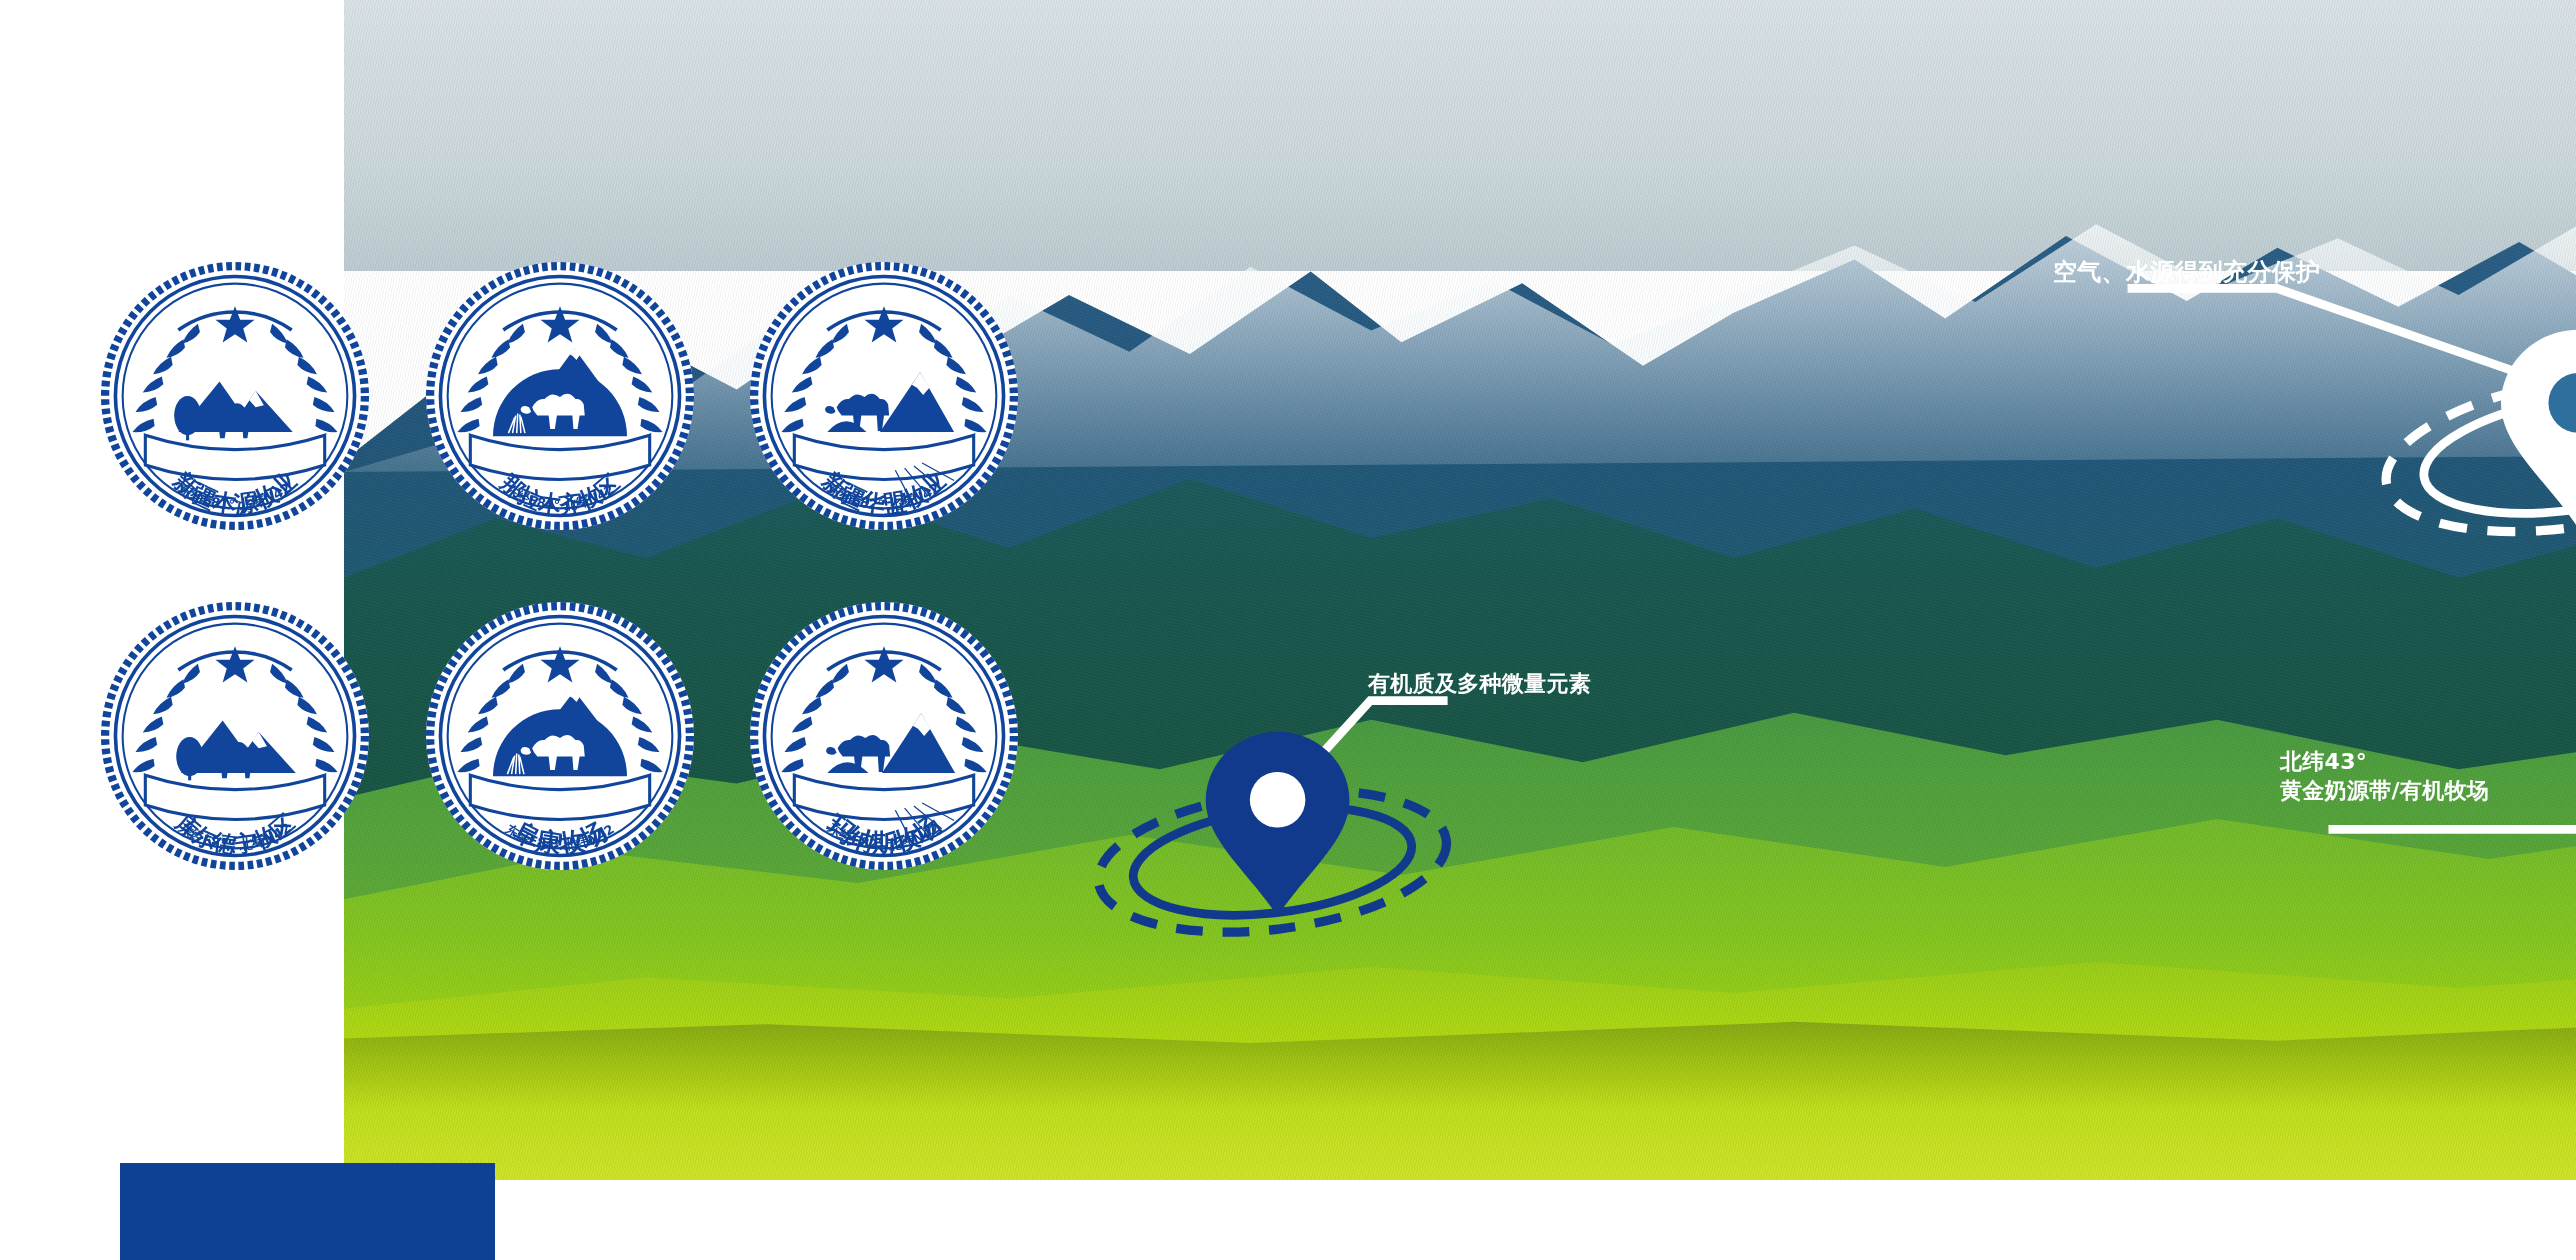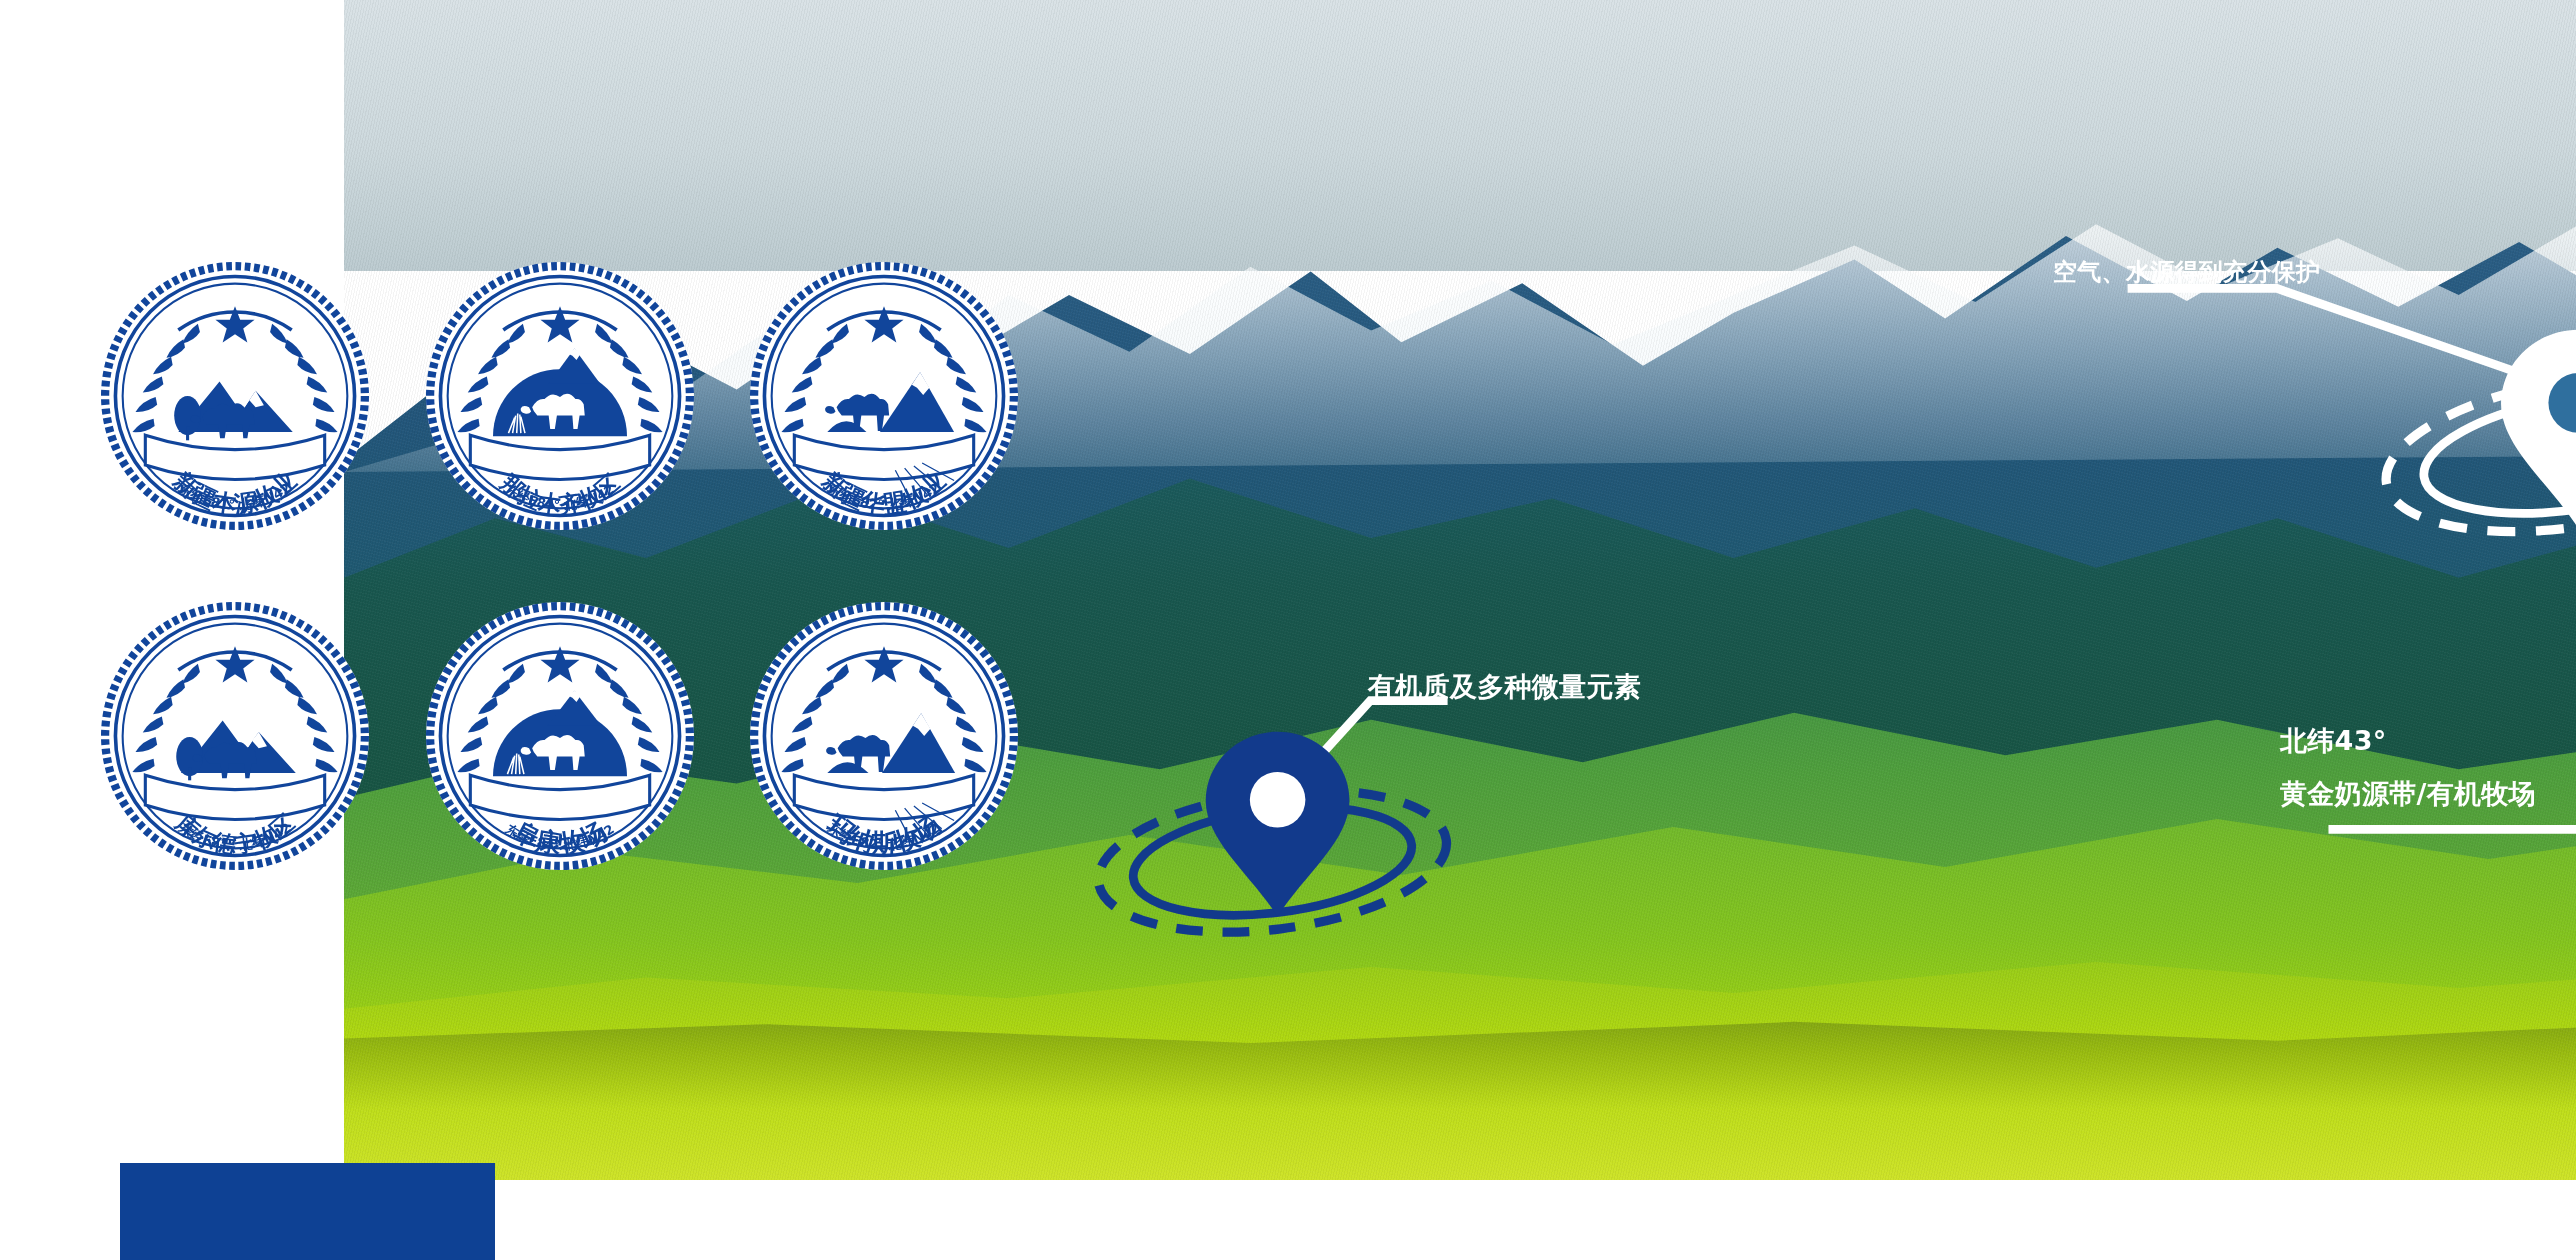--- a/index.html
+++ b/index.html
@@ -94,21 +94,21 @@
     background:#ffffff;
   }
   .badge svg{display:block;width:268px;height:268px;}
   .pin-label{
     position:absolute;white-space:pre;
     font-family:"DejaVu Sans","Liberation Sans",sans-serif;
     font-weight:700;line-height:1.24;letter-spacing:0.3px;
   }
   .pin-label.white{color:#ffffff;}
   .pin-label.lg{font-size:24px;}
-  .pin-label.md{font-size:27px;}
+  .pin-label.md{font-size:22px;}
 </style>
 </head>
 <body>
 
 <div class="stage">
 
   <div class="photo">
     <div class="photo-sky"></div>
     <div class="photo-mid"></div>
     <div class="photo-snow"></div>
@@ -158,21 +158,21 @@
         <use href="#pinshape"></use>
         <circle cx="0" cy="-8" r="58" fill="#ffffff"></circle>
       </g>
     </g>
   </svg>
 
   <div class="pin-label white lg" style="left:2053px;top:258px;">空气、水源得到充分保护</div>
 
   <div class="pin-label white md" style="left:1368px;top:670px;">有机质及多种微量元素</div>
 
-  <div class="pin-label white md" style="left:2280px;top:724px;text-align:right;">北纬43°</div>
+  <div class="pin-label white md" style="left:2280px;top:748px;text-align:right;">北纬43°</div>
   <div class="pin-label white md" style="left:2280px;top:777px;">黄金奶源带/有机牧场</div>
 
   <div class="blue-block"></div>
 
   <div class="badges">
 
     <div class="badge" style="left:0px;top:0px;">
       <svg viewBox="0 0 520 520" xmlns="http://www.w3.org/2000/svg">
         <defs>
           <path id="nm1" d="M 105,330 A 155,155 0 0 0 415,330"></path>

